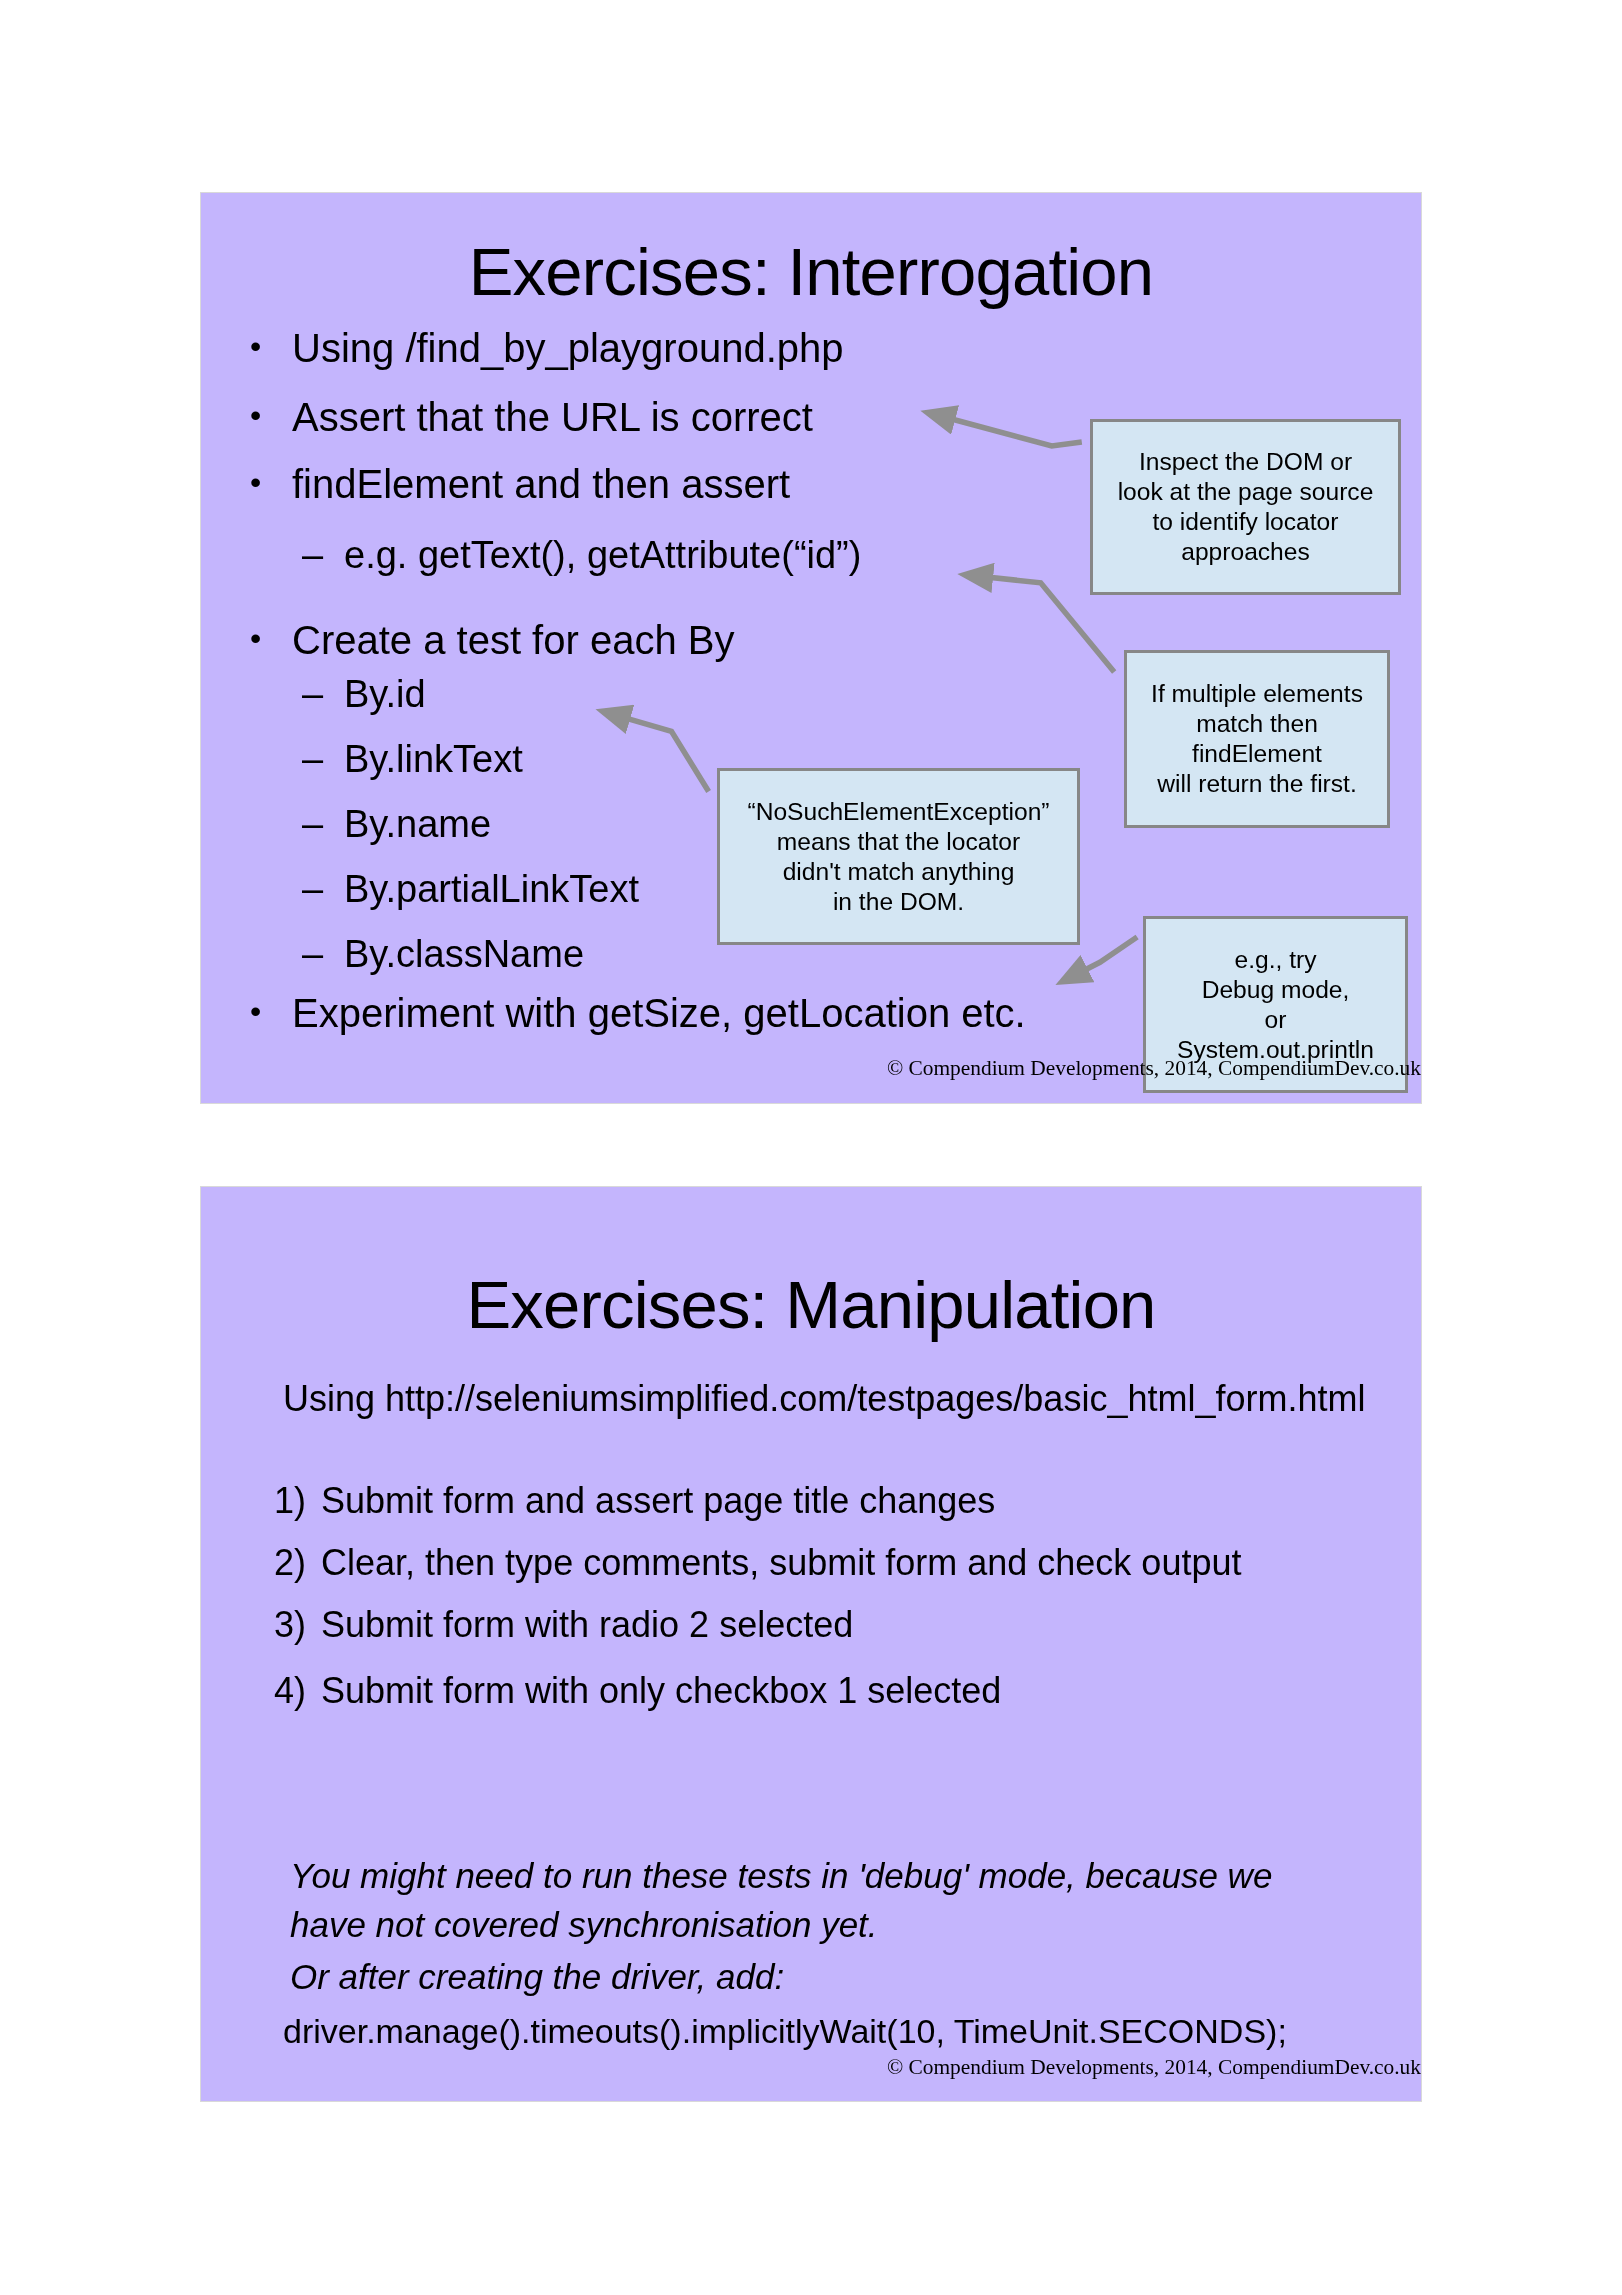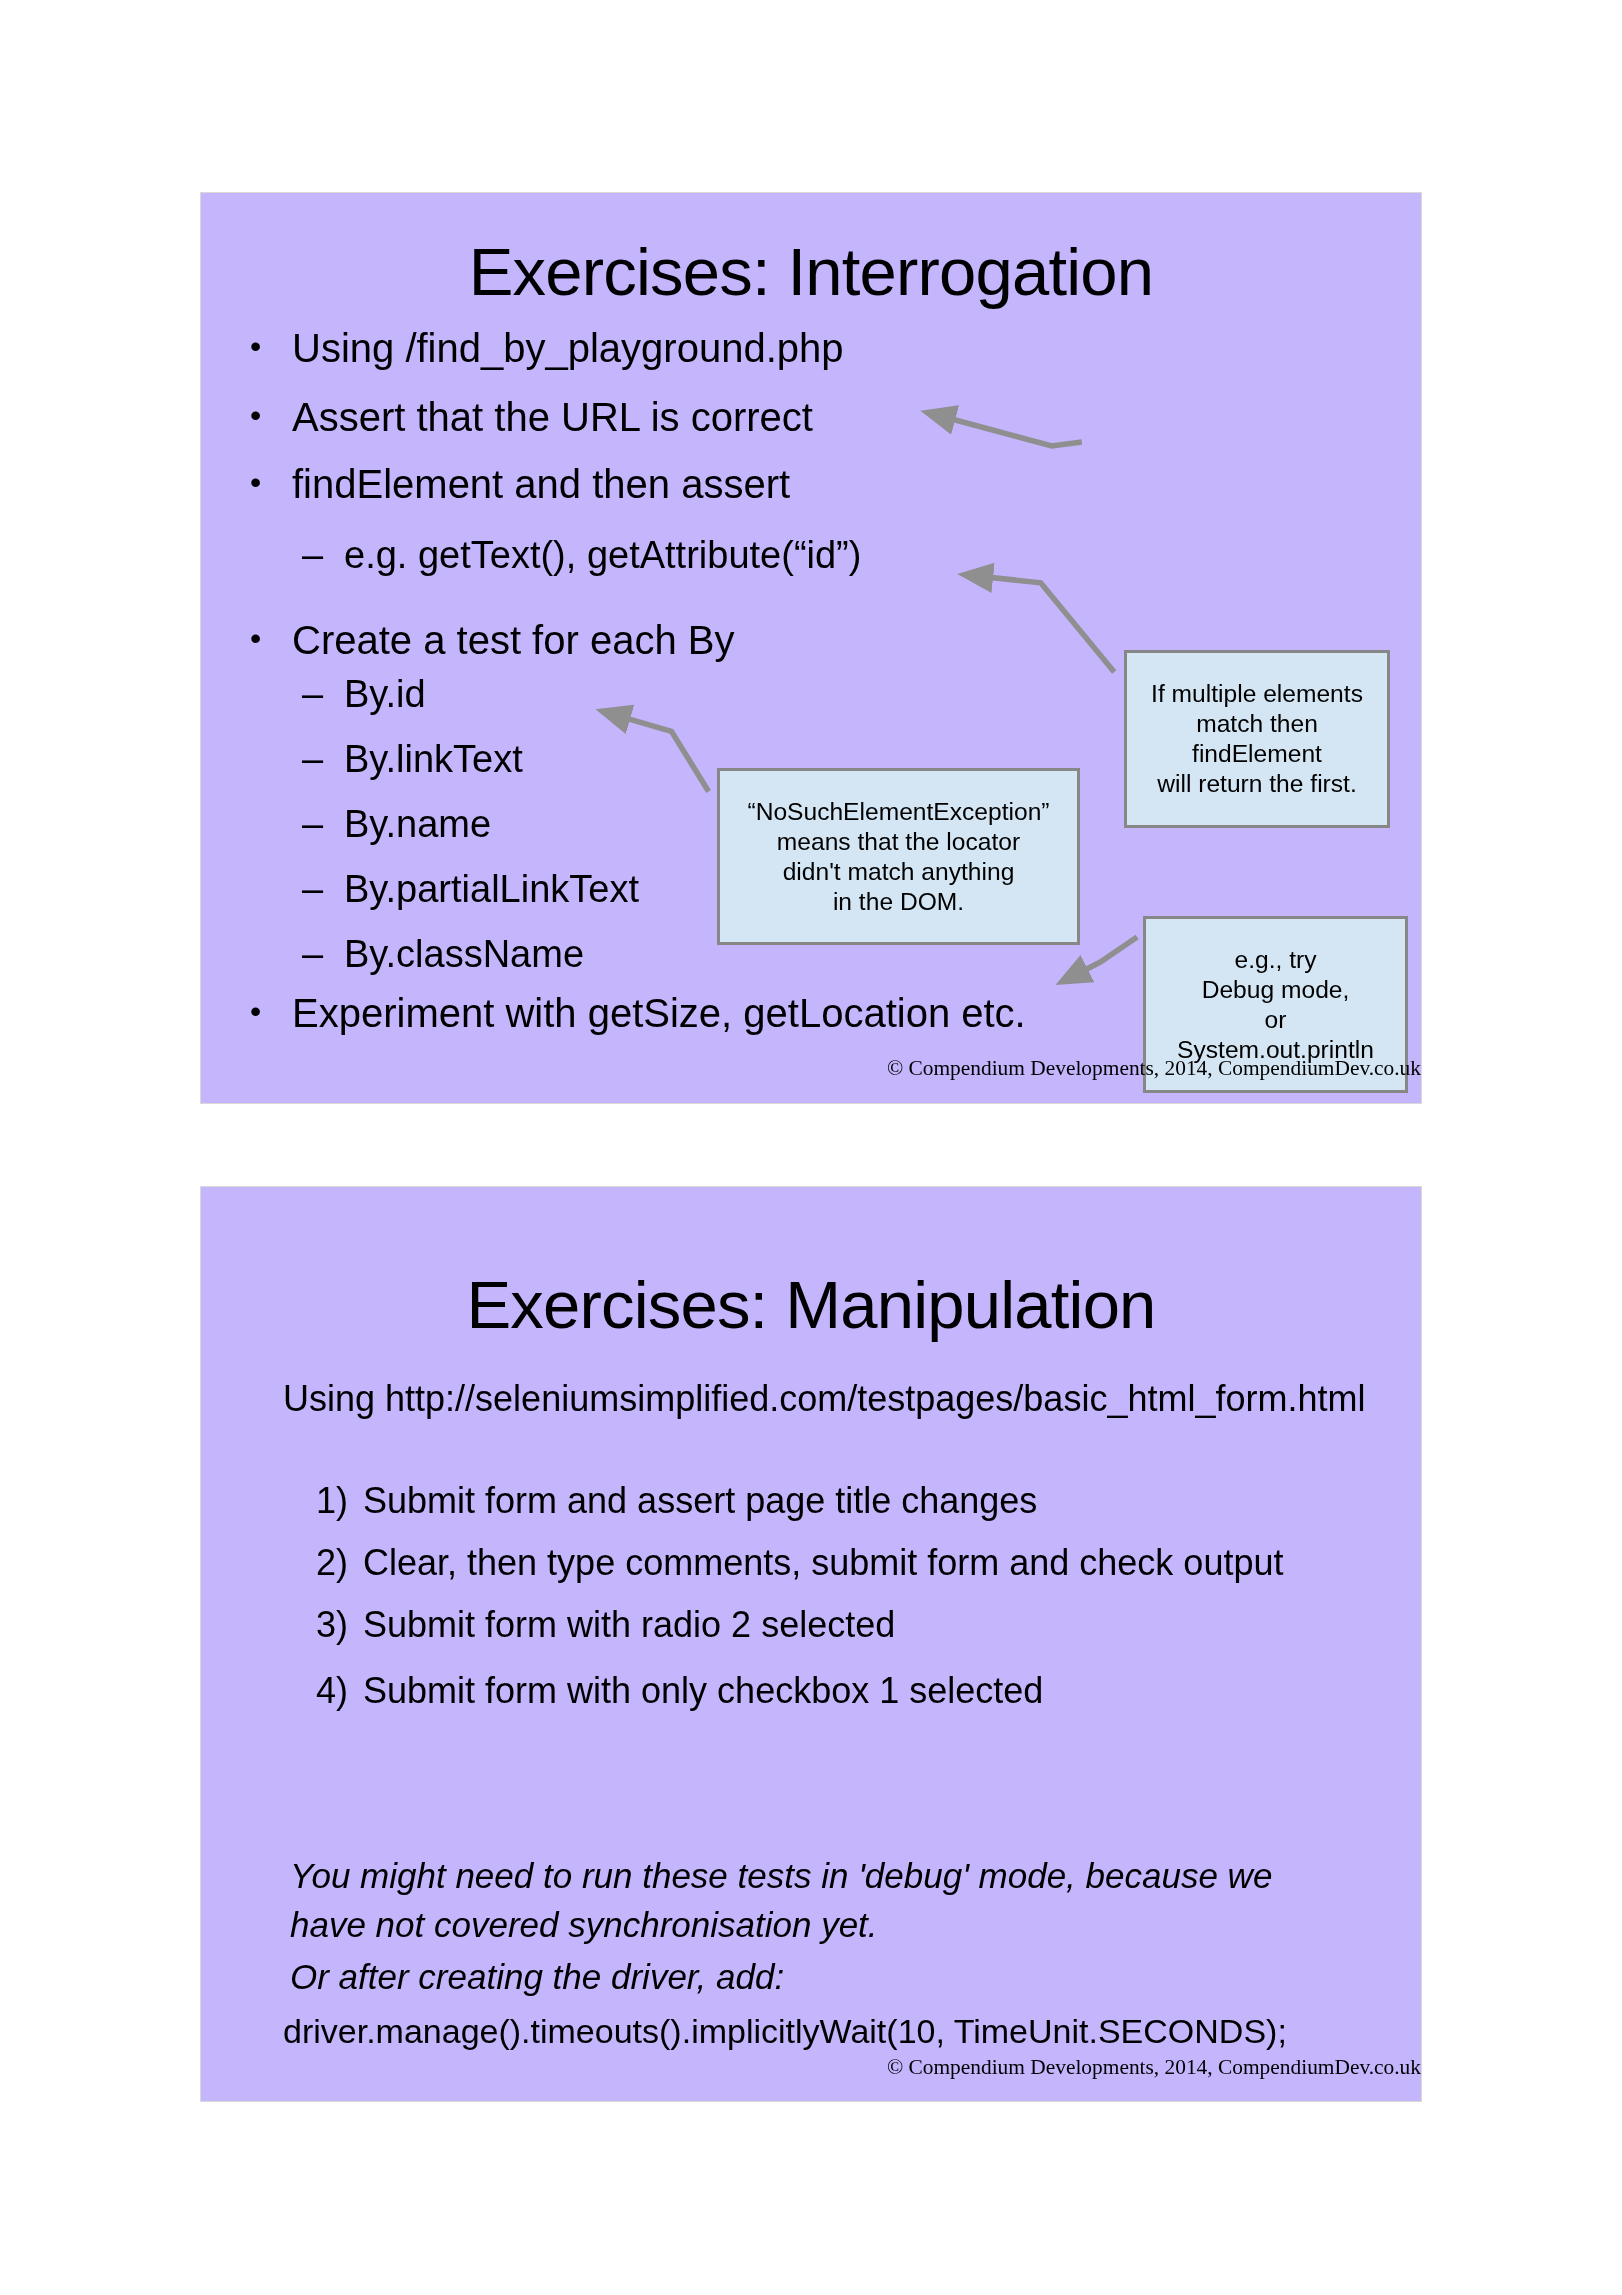--- a/index.html
+++ b/index.html
@@ -6,21 +6,21 @@
     --bg:#ffffff; --slide-border:#d9d9d9; --callout-fill:#d4e6f3;
     --callout-border:#878787; --arrow:#8f8f8f; --text:#000000;
   }
   *{margin:0;padding:0;box-sizing:border-box;}
   html,body{background:var(--bg);}
   .page{position:relative;width:1622px;height:2295px;background:var(--bg);
         font-family:"Liberation Sans",sans-serif;color:var(--text);overflow:hidden;}
   .slide{position:absolute;left:200px;width:1222px;background:#c4b5fd;
          border:1.6px solid var(--slide-border);}
   .slide1{top:192px;height:912px;}
-  .slide2{top:1186px;height:916px;padding-left:42px;}
+  .slide2{top:1186px;height:916px;}
   .title{position:absolute;left:0;width:100%;text-align:center;
          font-size:67px;line-height:1.05;font-weight:400;letter-spacing:-0.8px;}
   .line{position:absolute;white-space:nowrap;line-height:1.12;}
   .lvl1{font-size:40px;}
   .lvl2{font-size:38px;}
   .mk{position:absolute;}
   .lvl1 .mk{left:49px;font-size:32px;top:3.2px;}
   .lvl1 .txt{position:absolute;left:91px;}
   .lvl2 .mk{left:101px;}
   .lvl2 .txt{position:absolute;left:143px;}
@@ -86,20 +86,26 @@
     </div>
     <div class="line lvl2" style="top:740px">
       <span class="mk">–</span>
       <span class="txt">By.className</span>
     </div>
     <div class="line lvl1" style="top:798px">
       <span class="mk">•</span>
       <span class="txt">Experiment with getSize, getLocation etc.</span>
     </div>
 
+    <div class="callout" style="left:889px;top:226px;width:311px;height:176px">
+      <div>Inspect the DOM or</div>
+      <div>look at the page source</div>
+      <div>to identify locator</div>
+      <div>approaches</div>
+    </div>
 
     <div class="callout" style="left:923px;top:457px;width:266px;height:178px">
       <div>If multiple elements</div>
       <div>match then</div>
       <div>findElement</div>
       <div>will return the first.</div>
     </div>
 
     <div class="callout" style="left:516px;top:575px;width:363px;height:177px">
       <div>“NoSuchElementException”</div>

